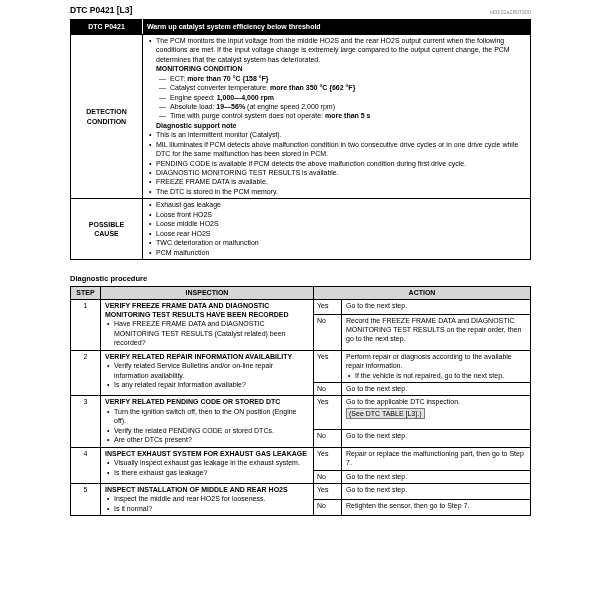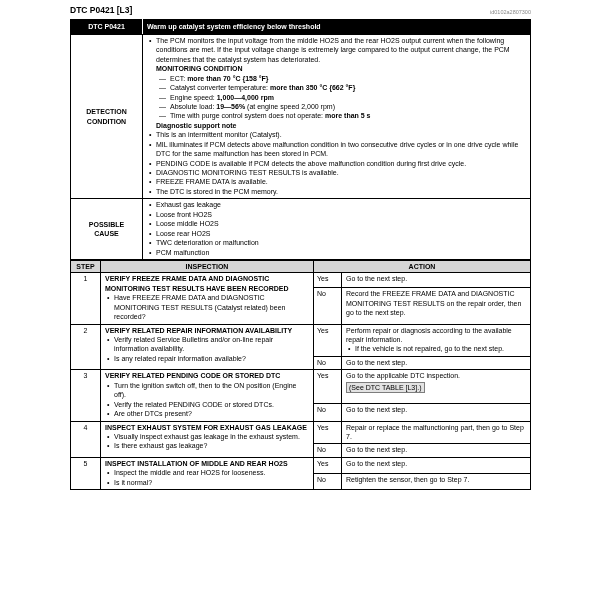--- a/index.html
+++ b/index.html
@@ -107,20 +107,21 @@
         <div class="bullet">Loose front HO2S</div>
         <div class="bullet">Loose middle HO2S</div>
         <div class="bullet">Loose rear HO2S</div>
         <div class="bullet">TWC deterioration or malfunction</div>
         <div class="bullet">PCM malfunction</div>
       </td>
     </tr>
   </tbody>
     </table>
 
+  <div class="section-title">Diagnostic procedure</div>
 
   <table class="proc-table">
     <colgroup>
         <col style="width:30px">
         <col style="width:213px">
         <col style="width:28px">
         <col>
       </colgroup>
     <tbody>
         <tr class="proc-head">

